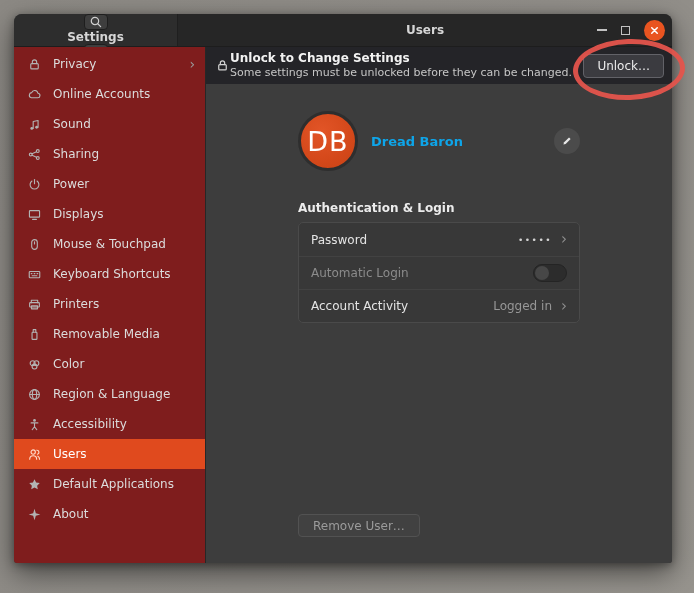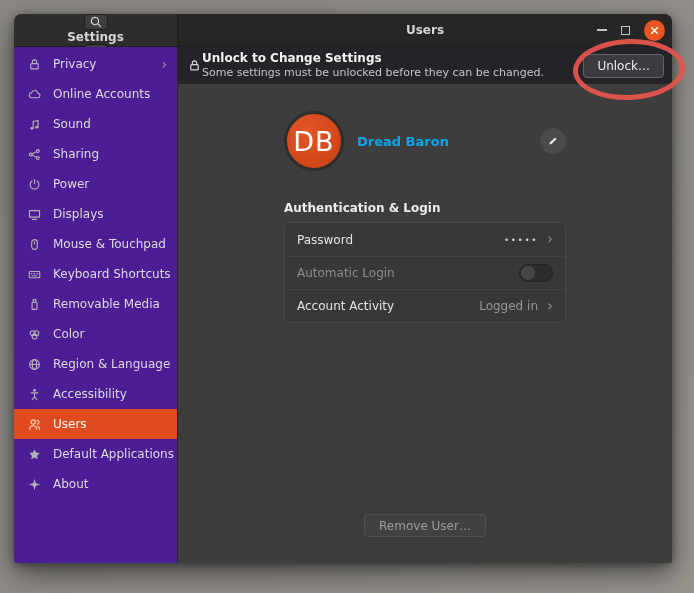--- a/index.html
+++ b/index.html
@@ -38,21 +38,21 @@
   .win-controls { position:relative; margin-left:auto; display:flex; align-items:center; gap:14px; padding-right:7px; }
   .wc-min { width:10px; height:2px; background:#c2c2c2; }
   .wc-max { width:9px; height:9px; border:1.5px solid #c2c2c2; }
   .wc-close {
     width:21px; height:21px; border-radius:50%; background:#E95420;
     display:flex; align-items:center; justify-content:center; color:#fff;
   }
   
   .app-body { flex:1; display:flex; min-height:0; }
   .sidebar {
-    width:164px; background:#4c1d95; border-right:1px solid #272727;
+    width:192px; background:#7f1d1d; border-right:1px solid #272727;
     padding-top:2px; flex-shrink:0;
   }
   .sb-item {
     height:30px; display:flex; align-items:center; gap:11px;
     padding:0 10px 0 13px; color:#dcdcdc; font-size:12px; cursor:pointer;
     white-space:nowrap;
   }
   .sb-item.selected { background:#E04A1E; color:#ffffff; }
   .sb-icon { width:15px; height:15px; color:#b3b3b3; display:flex; flex-shrink:0; }
   .sb-item.selected .sb-icon { color:#ffd9c9; }
@@ -106,21 +106,21 @@
   .toggle {
     width:34px; height:18px; border-radius:9px; background:#2c2c2c;
     border:1px solid #242424; position:relative; cursor:pointer;
   }
   .toggle-knob {
     position:absolute; left:1px; top:1px; width:14px; height:14px;
     border-radius:50%; background:#474747;
   }
   .bottom-row {
     position:absolute; bottom:26px; left:50%; transform:translateX(-50%);
-    width:282px; display:flex; justify-content:center;
+    width:282px; display:flex; justify-content:flex-start;
   }
   .remove-btn {
     height:23px; padding:0 14px; background:#414141; border:1px solid #525252;
     border-radius:4px; color:#9b9b9b; font-size:12px; font-family:inherit; cursor:pointer;
   }
   
   .annotation-ellipse {
     position:absolute; left:573px; top:39px; width:112px; height:61px;
     border:5px solid #E4544C; border-radius:50%;
     transform:rotate(-2deg); pointer-events:none; z-index:20;
@@ -236,20 +236,30 @@
           <span class="sb-label">Mouse &amp; Touchpad</span>
         </div>
         <div class="sb-item">
           <span class="sb-icon">
             <svg width="15" height="15" viewBox="0 0 16 16" fill="none" stroke="currentColor" stroke-width="1.2" stroke-linecap="round" stroke-linejoin="round">
               <rect x="2.4" y="4.8" width="11.2" height="6.6" rx="0.8"></rect>
               <path d="M4.5 7h.8M7.6 7h.8M10.7 7h.8M5.5 9.3h5"></path>
             </svg>
           </span>
           <span class="sb-label">Keyboard Shortcuts</span>
+        </div>
+        <div class="sb-item">
+          <span class="sb-icon">
+            <svg width="15" height="15" viewBox="0 0 16 16" fill="none" stroke="currentColor" stroke-width="1.2" stroke-linecap="round" stroke-linejoin="round">
+              <path d="M4.6 6V3.4h6.8V6"></path>
+              <rect x="2.8" y="6" width="10.4" height="4.6" rx="0.8"></rect>
+              <path d="M4.8 9.4h6.4v3.2H4.8z"></path>
+            </svg>
+          </span>
+          <span class="sb-label">Printers</span>
         </div>
         <div class="sb-item">
           <span class="sb-icon">
             <svg width="15" height="15" viewBox="0 0 16 16" fill="none" stroke="currentColor" stroke-width="1.2" stroke-linecap="round" stroke-linejoin="round">
               <rect x="5.4" y="5.6" width="5.2" height="7.6" rx="0.8"></rect>
               <path d="M6.6 5.6V2.8h2.8v2.8"></path>
             </svg>
           </span>
           <span class="sb-label">Removable Media</span>
         </div>

